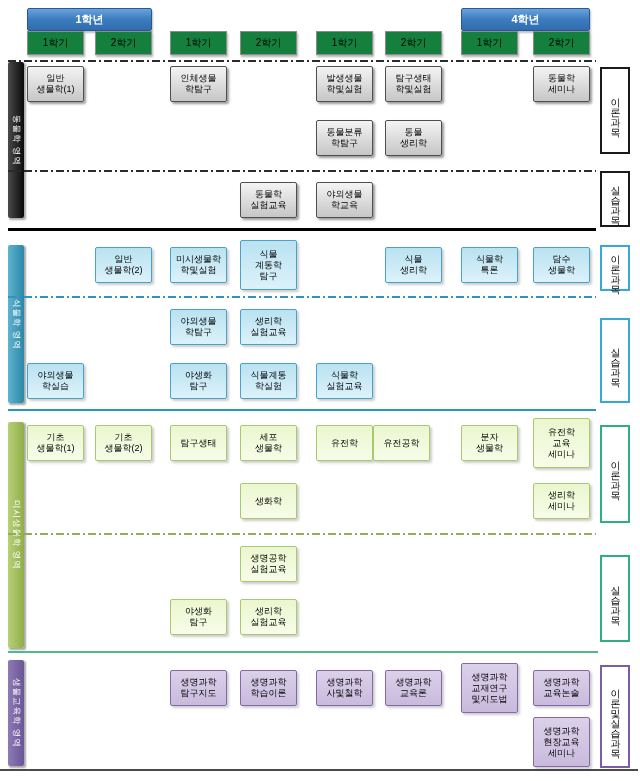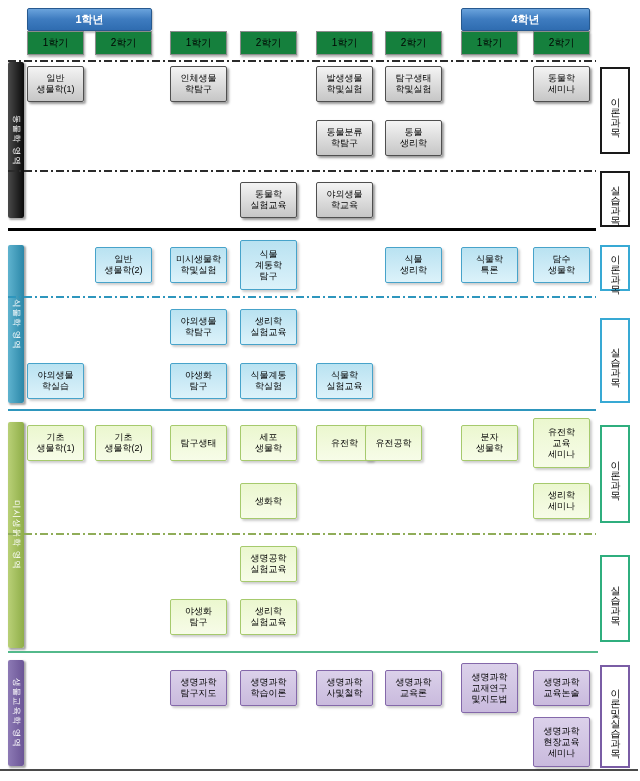--- a/index.html
+++ b/index.html
@@ -118,21 +118,21 @@
       <span>실습과목</span>
     </div>
     <div class="abs course" style="left: 27px; top: 425px; width: 57px; height: 36px; background: linear-gradient(rgb(235, 247, 207), rgb(247, 252, 232)); border: 1px solid rgb(166, 202, 109); box-shadow: rgba(0, 0, 0, 0.2) 2px 2px 2.5px;">기초
 생물학(1)</div>
     <div class="abs course" style="left: 95px; top: 425px; width: 57px; height: 36px; background: linear-gradient(rgb(235, 247, 207), rgb(247, 252, 232)); border: 1px solid rgb(166, 202, 109); box-shadow: rgba(0, 0, 0, 0.2) 2px 2px 2.5px;">기초
 생물학(2)</div>
     <div class="abs course" style="left: 170px; top: 425px; width: 57px; height: 36px; background: linear-gradient(rgb(235, 247, 207), rgb(247, 252, 232)); border: 1px solid rgb(166, 202, 109); box-shadow: rgba(0, 0, 0, 0.2) 2px 2px 2.5px;">탐구생태</div>
     <div class="abs course" style="left: 240px; top: 425px; width: 57px; height: 36px; background: linear-gradient(rgb(235, 247, 207), rgb(247, 252, 232)); border: 1px solid rgb(166, 202, 109); box-shadow: rgba(0, 0, 0, 0.2) 2px 2px 2.5px;">세포
 생물학</div>
     <div class="abs course" style="left: 316px; top: 425px; width: 57px; height: 36px; background: linear-gradient(rgb(235, 247, 207), rgb(247, 252, 232)); border: 1px solid rgb(166, 202, 109); box-shadow: rgba(0, 0, 0, 0.2) 2px 2px 2.5px;">유전학</div>
-    <div class="abs course" style="left: 365px; top: 425px; width: 57px; height: 36px; background: linear-gradient(rgb(235, 247, 207), rgb(247, 252, 232)); border: 1px solid rgb(166, 202, 109); box-shadow: rgba(0, 0, 0, 0.2) 2px 2px 2.5px;">유전공학</div>
+    <div class="abs course" style="left: 373px; top: 425px; width: 57px; height: 36px; background: linear-gradient(rgb(235, 247, 207), rgb(247, 252, 232)); border: 1px solid rgb(166, 202, 109); box-shadow: rgba(0, 0, 0, 0.2) 2px 2px 2.5px;">유전공학</div>
     <div class="abs course" style="left: 461px; top: 425px; width: 57px; height: 36px; background: linear-gradient(rgb(235, 247, 207), rgb(247, 252, 232)); border: 1px solid rgb(166, 202, 109); box-shadow: rgba(0, 0, 0, 0.2) 2px 2px 2.5px;">분자
 생물학</div>
     <div class="abs course" style="left: 533px; top: 418px; width: 57px; height: 50px; background: linear-gradient(rgb(235, 247, 207), rgb(247, 252, 232)); border: 1px solid rgb(166, 202, 109); box-shadow: rgba(0, 0, 0, 0.2) 2px 2px 2.5px;">유전학
 교육
 세미나</div>
     <div class="abs course" style="left: 240px; top: 483px; width: 57px; height: 36px; background: linear-gradient(rgb(235, 247, 207), rgb(247, 252, 232)); border: 1px solid rgb(166, 202, 109); box-shadow: rgba(0, 0, 0, 0.2) 2px 2px 2.5px;">생화학</div>
     <div class="abs course" style="left: 533px; top: 483px; width: 57px; height: 36px; background: linear-gradient(rgb(235, 247, 207), rgb(247, 252, 232)); border: 1px solid rgb(166, 202, 109); box-shadow: rgba(0, 0, 0, 0.2) 2px 2px 2.5px;">생리학
 세미나</div>
     <div class="abs course" style="left: 240px; top: 546px; width: 57px; height: 36px; background: linear-gradient(rgb(235, 247, 207), rgb(247, 252, 232)); border: 1px solid rgb(166, 202, 109); box-shadow: rgba(0, 0, 0, 0.2) 2px 2px 2.5px; text-align: center;">생명공학
 실험교육</div>

